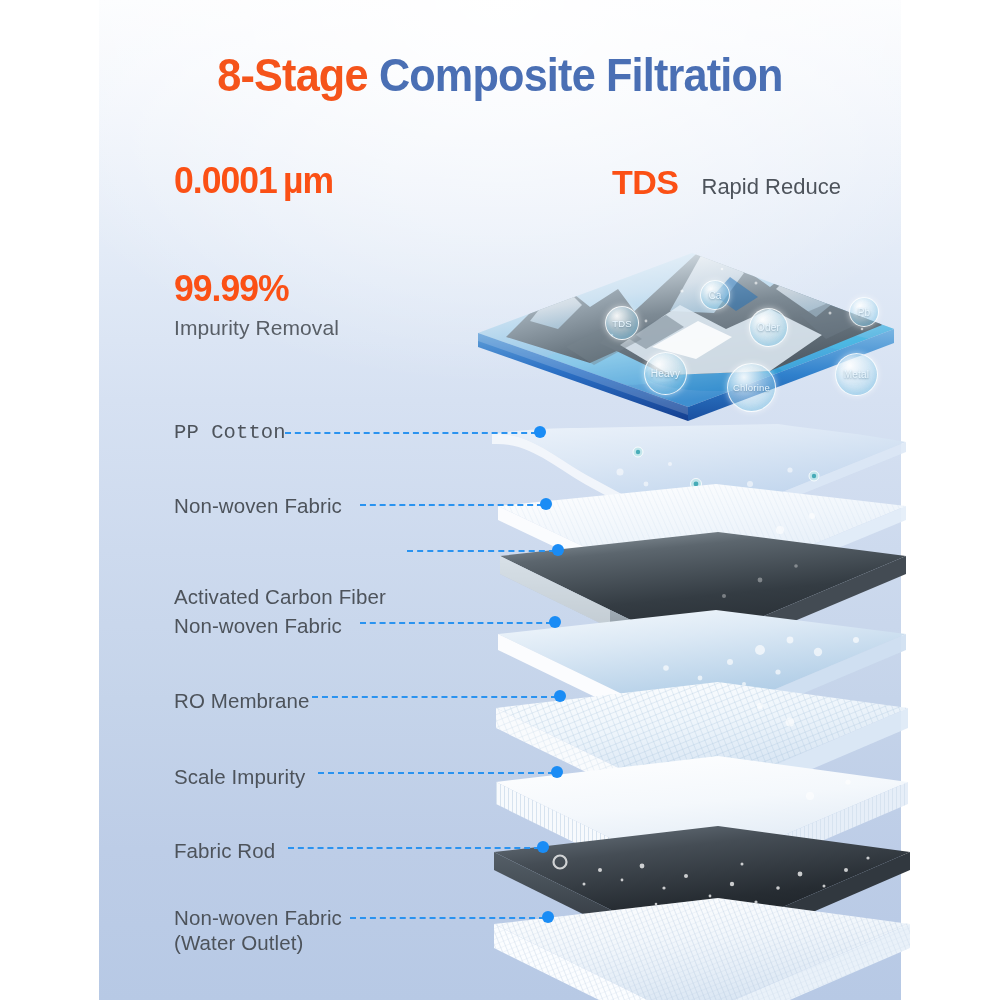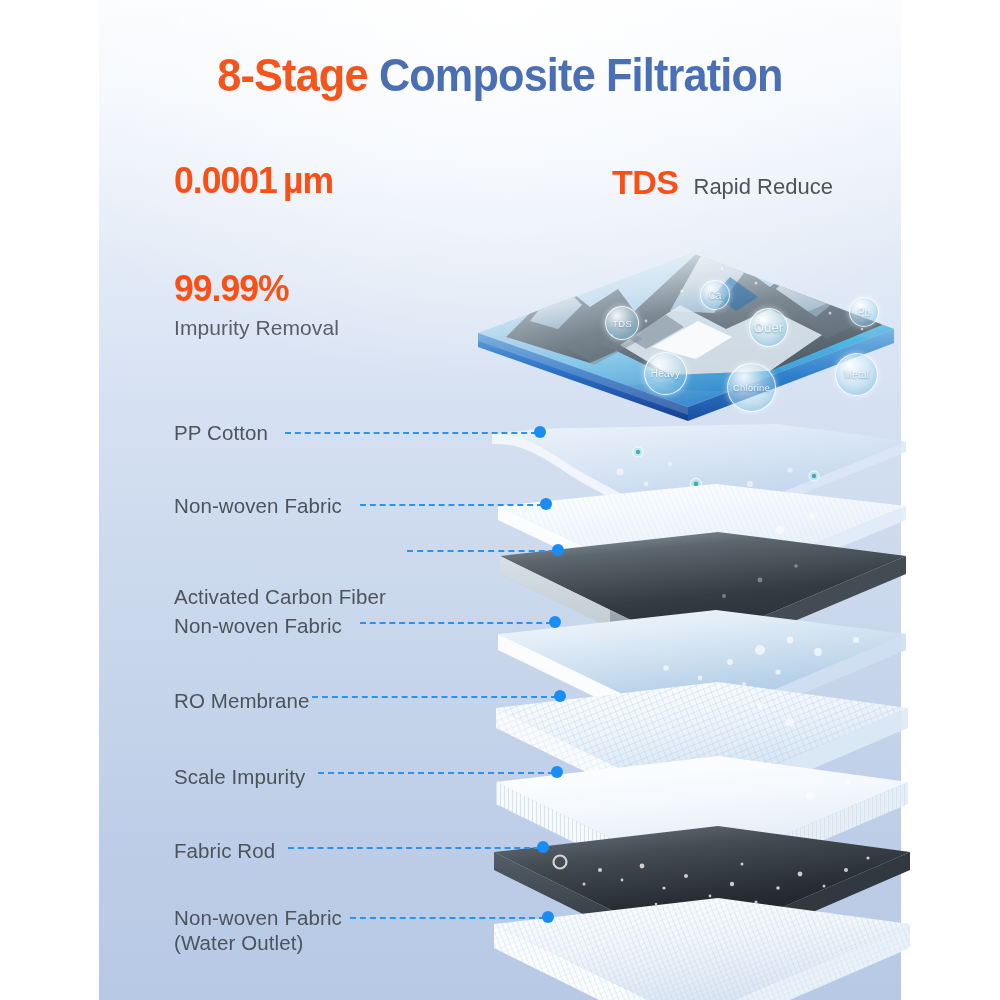--- a/index.html
+++ b/index.html
@@ -55,21 +55,21 @@
   #stat1-cap{ left:174px; top:214px; }
   #stat2-num{ left:174px; top:268px; }
   #stat2-cap{ left:174px; top:316px; }
 
   #tds-line{ position:absolute; left:612px; top:163px; white-space:nowrap; }
   #tds-line .tds-k{
     color:#fb5015; font-size:34px; font-weight:bold; letter-spacing:-0.5px;
     vertical-align:baseline;
   }
   #tds-line .tds-t{
-    color:#4d535b; font-size:22px; font-weight:400; margin-left:15px;
+    color:#4d535b; font-size:22px; font-weight:400; margin-left:23px;
     vertical-align:baseline;
   }
 
   
   #mountain-wrap{
     position:absolute; left:470px; top:225px; width:432px; height:200px;
   }
   #mountain-wrap svg{ display:block; width:100%; height:100%; }
 
   .bubble{
@@ -202,21 +202,21 @@
       <polygon points="218,182 424,104 424,118 218,196" fill="url(#iceSideR)"></polygon>
       <polygon points="8,108 218,182 218,190 8,116" fill="#ffffff" opacity="0.18"></polygon>
     </svg>
 
     <div class="bubble" style="left:135px;top:81px;width:34px;height:34px;font-size:9.5px;">
       <span>TDS</span>
     </div>
     <div class="bubble" style="left:230px;top:55px;width:30px;height:30px;font-size:10px;">
       <span>Ca</span>
     </div>
-    <div class="bubble" style="left:279px;top:83px;width:39px;height:39px;font-size:13px;justify-content:center;">
+    <div class="bubble" style="left:279px;top:83px;width:39px;height:39px;font-size:10px;justify-content:center;">
       <span>Oder</span>
     </div>
     <div class="bubble" style="left:355px;top:72px;width:30px;height:30px;font-size:10px;margin-left:24px;">
       <span>Pb</span>
     </div>
     <div class="bubble" style="left:174px;top:127px;width:43px;height:43px;font-size:10px;">
       <span>Heavy</span>
     </div>
     <div class="bubble" style="left:257px;top:138px;width:49px;height:49px;font-size:9.5px;">
       <span>Chlorine</span>
@@ -443,21 +443,21 @@
         <circle cx="120" cy="148" r="5"></circle>
           <circle cx="200" cy="160" r="4"></circle>
         <circle cx="300" cy="150" r="5.5"></circle>
           <circle cx="380" cy="140" r="4"></circle>
       </g>
     </svg>
   </div>
 
   <div class="lead" style="left:285px; top:432px; width:252px;"></div>
   <div class="lead-dot" style="left:534px; top:426px;"></div>
-  <div class="layer-label" style="left:174px; top:420px;">
+  <div class="layer-label" style="left:174px; top:420px;font-family:Liberation Mono, monospace;">
     <span>PP Cotton</span>
   </div>
 
   <div class="lead" style="left:360px; top:504px; width:183px;"></div>
   <div class="lead-dot" style="left:540px; top:498px;"></div>
   <div class="layer-label" style="left:174px; top:493px;">
     <span>Non-woven Fabric</span>
   </div>
 
   <div class="lead" style="left:407px; top:550px; width:148px;"></div>

